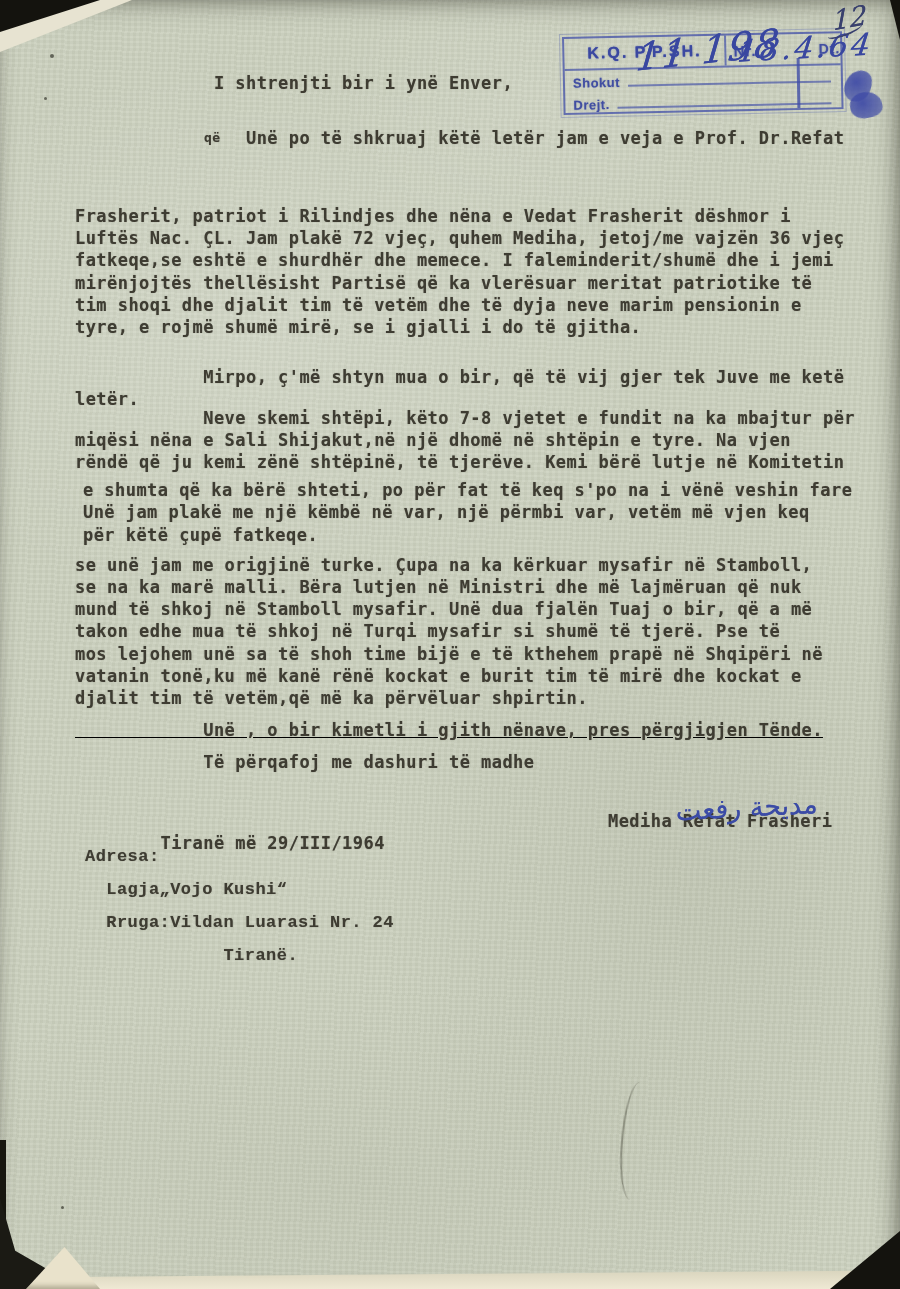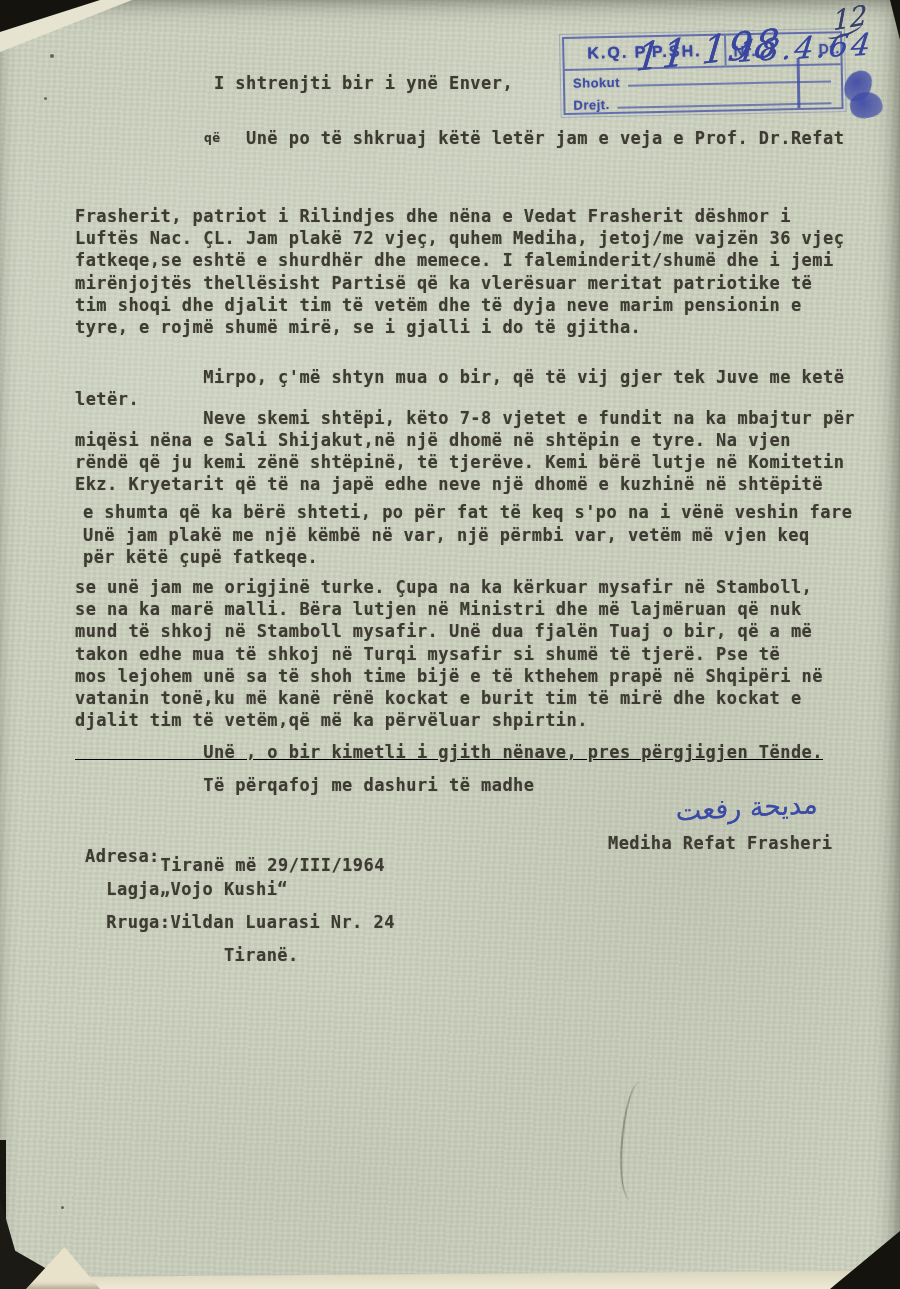--- a/index.html
+++ b/index.html
@@ -48,21 +48,21 @@
   .sig-script{
     position:absolute;left:628px;top:793px;width:190px;z-index:3;
     font-family:"DejaVu Sans", sans-serif;
     font-size:27px;color:#3b4ba6;
     transform:rotate(-3deg) skewX(-4deg);
     text-shadow:0 0 .6px rgba(59,75,166,.8);
     direction:rtl;
   }
   
   .addr{position:absolute;left:85px;top:838px;z-index:2;}
-  .addr .tline{line-height:33px;}
+  .addr .tline{line-height:33px;font-family:Liberation Mono, monospace;}
   .addr-label{padding-top:2px;}
   
   .stamp{
     position:absolute;left:562px;top:37px;width:276px;height:74px;z-index:3;
     border:2.5px solid rgba(64,78,168,.75);
     outline:1px solid rgba(64,78,168,.30);
     outline-offset:2px;
     transform:rotate(-1.2deg);transform-origin:left top;
     color:rgba(59,72,160,.92);
     font-family:"Liberation Sans", sans-serif;
@@ -171,21 +171,20 @@
           <div class="tline">tyre, e rojmë shumë mirë, se i gjalli i do të gjitha.</div>
         </div>
         <div class="para p1">
           <div class="tline">            Mirpo, ç'më shtyn mua o bir, që të vij gjer tek Juve me ketë</div>
           <div class="tline">letër.</div>
         </div>
         <div class="para p2">
           <div class="tline">            Neve skemi shtëpi, këto 7-8 vjetet e fundit na ka mbajtur për</div>
           <div class="tline">miqësi nëna e Sali Shijakut,në një dhomë në shtëpin e tyre. Na vjen</div>
           <div class="tline">rëndë që ju kemi zënë shtëpinë, të tjerëve. Kemi bërë lutje në Komitetin</div>
-          <div class="tline">Ekz. Kryetarit që të na japë edhe neve një dhomë e kuzhinë në shtëpitë</div>
         </div>
         <div class="para p3">
           <div class="tline">e shumta që ka bërë shteti, po për fat të keq s'po na i vënë veshin fare</div>
           <div class="tline">Unë jam plakë me një këmbë në var, një përmbi var, vetëm më vjen keq</div>
           <div class="tline">për këtë çupë fatkeqe.</div>
         </div>
         <div class="para p4">
           <div class="tline">se unë jam me origjinë turke. Çupa na ka kërkuar mysafir në Stamboll,</div>
           <div class="tline">se na ka marë malli. Bëra lutjen në Ministri dhe më lajmëruan që nuk</div>
           <div class="tline">mund të shkoj në Stamboll mysafir. Unë dua fjalën Tuaj o bir, që a më</div>

